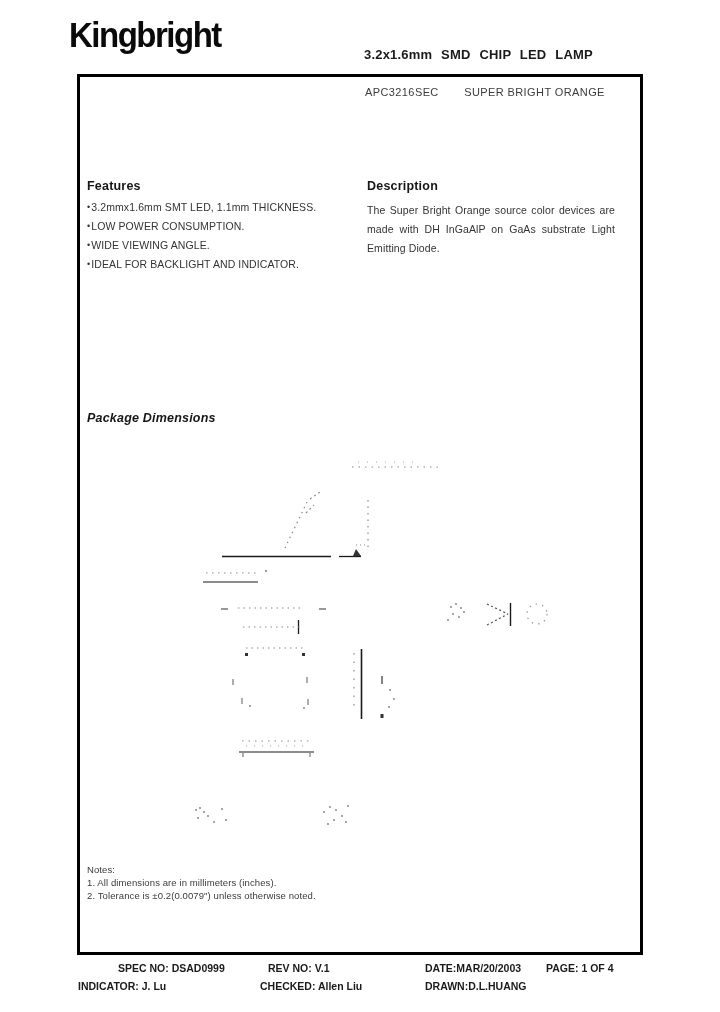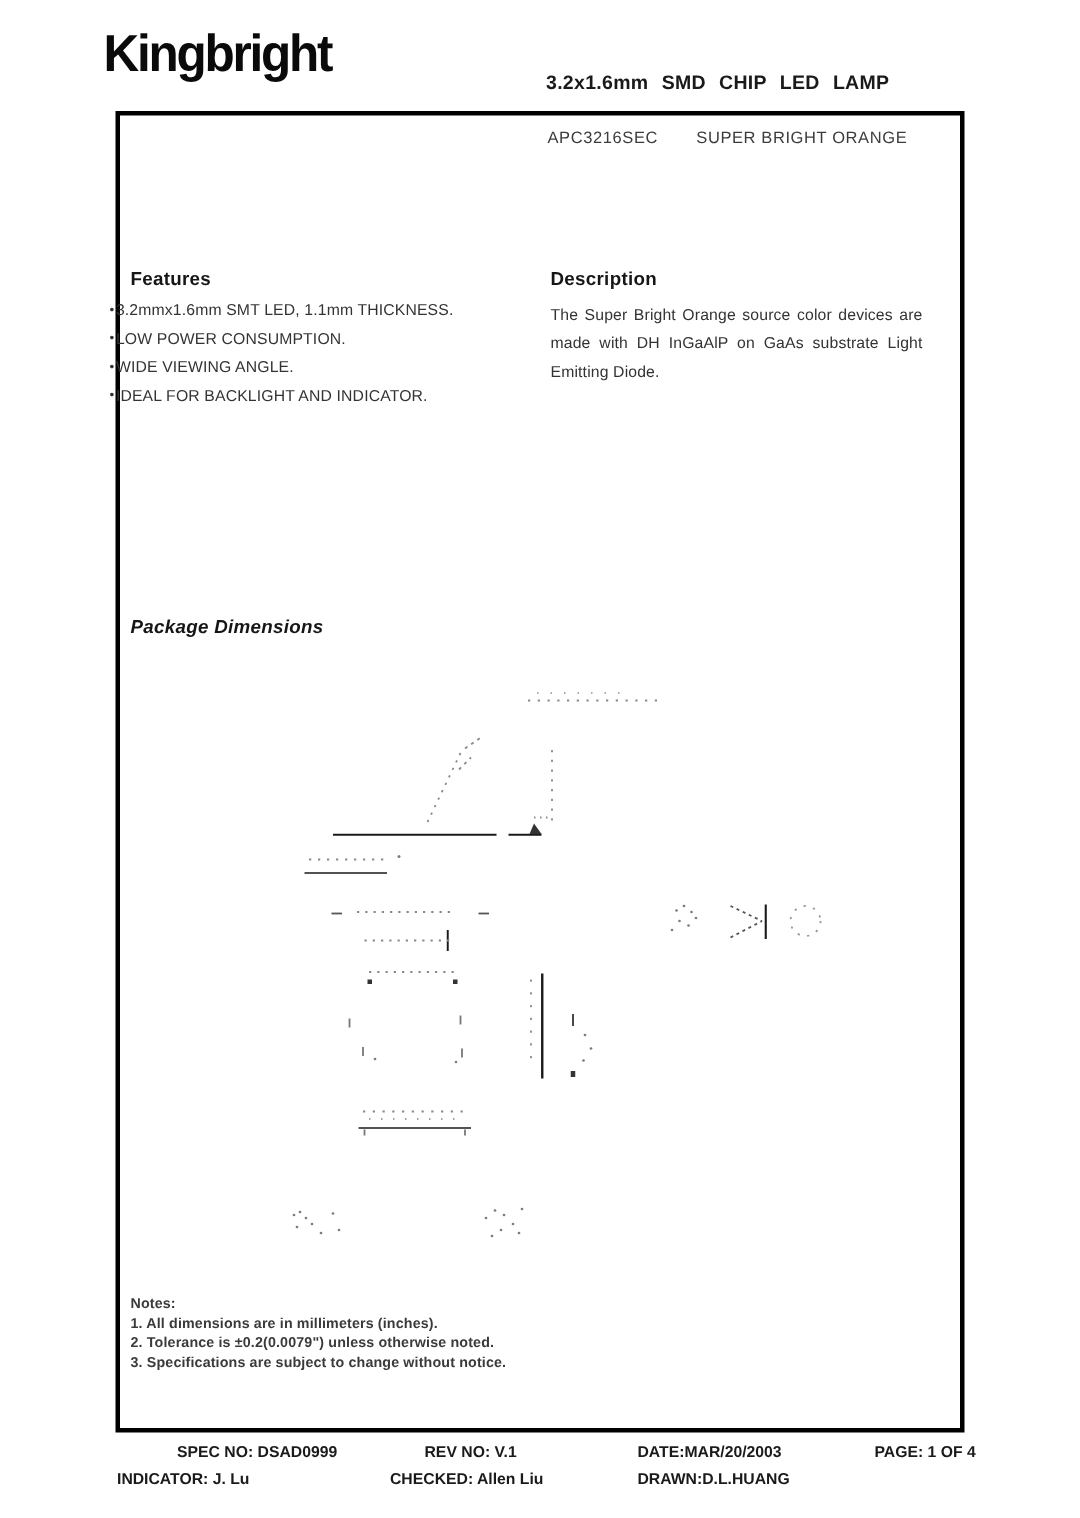--- a/index.html
+++ b/index.html
@@ -42,48 +42,47 @@
     position: absolute;
     font-size: 12.5px; font-weight: bold; color: #161616;
     letter-spacing: 0.2px;
     text-align: right;
   }
   #features-heading { left: 87px; top: 179px; }
   #description-heading { left: 367px; top: 179px; }
   #pkgdim-heading { left: 87px; top: 411px; font-style: italic; }
 
   .features-list {
-    position: absolute; left: 73px; top: 201px;
+    position: absolute; left: 87px; top: 201px;
     list-style: none; font-size: 10.5px; color: #333;
     letter-spacing: 0.1px;
   }
   .features-list li { height: 19px; line-height: 13px; }
   .features-list .bullet { font-size: 9px; margin-right: 1px; position: relative; top: -1px; }
 
   .description-text {
     position: absolute; left: 367px; top: 201px; width: 248px;
     font-size: 10.5px; line-height: 19px; color: #333;
     text-align: justify; letter-spacing: 0.1px;
   }
 
   .notes {
     position: absolute; left: 87px; top: 863px;
     font-size: 9.5px; line-height: 13px; color: #3a3a3a;
     letter-spacing: 0.1px;
-    font-weight: bold;
   }
 
   
   .footer { position: absolute; left: 0; top: 962px; width: 720px;
     font-size: 10.5px; font-weight: bold; color: #1a1a1a; }
   .footer .cell { position: absolute; white-space: nowrap; }
   .f-spec    { left: 78px;  top: 0; padding-left: 40px; }
-  .f-rev     { left: 271px; top: 0; padding-left: 12px; }
+  .f-rev     { left: 256px; top: 0; padding-left: 12px; }
   .f-date    { left: 425px; top: 0; }
-  .f-page    { left: 583px; top: 0; }
+  .f-page    { left: 546px; top: 0; }
   .f-appr    { left: 78px;  top: 18px; }
   .f-check   { left: 260px; top: 18px; }
   .f-drawn   { left: 425px; top: 18px; }
 
   .drawing-svg { position: absolute; inset: 0; pointer-events: none; }
 </style>
 </head>
 <body>
 
 <div class="page">
@@ -190,21 +189,20 @@
         <circle cx="459" cy="617" r="0.9"></circle>
         <circle cx="448" cy="620" r="0.9"></circle>
       <circle cx="464" cy="612" r="0.9"></circle>
     </g>
   </svg>
 
   <div class="notes">
     <div>Notes:</div>
     <div>1. All dimensions are in millimeters (inches).</div>
     <div>2. Tolerance is ±0.2(0.0079") unless otherwise noted.</div>
-    <div>3. Specifications are subject to change without notice.</div>
   </div>
 
   <div class="footer">
     <span class="cell f-spec">SPEC NO: DSAD0999</span>
     <span class="cell f-rev">REV NO: V.1</span>
     <span class="cell f-date">DATE:MAR/20/2003</span>
     <span class="cell f-page">PAGE:  1 OF 4</span>
     <span class="cell f-appr">INDICATOR: J. Lu</span>
     <span class="cell f-check">CHECKED: Allen Liu</span>
     <span class="cell f-drawn">DRAWN:D.L.HUANG</span>

